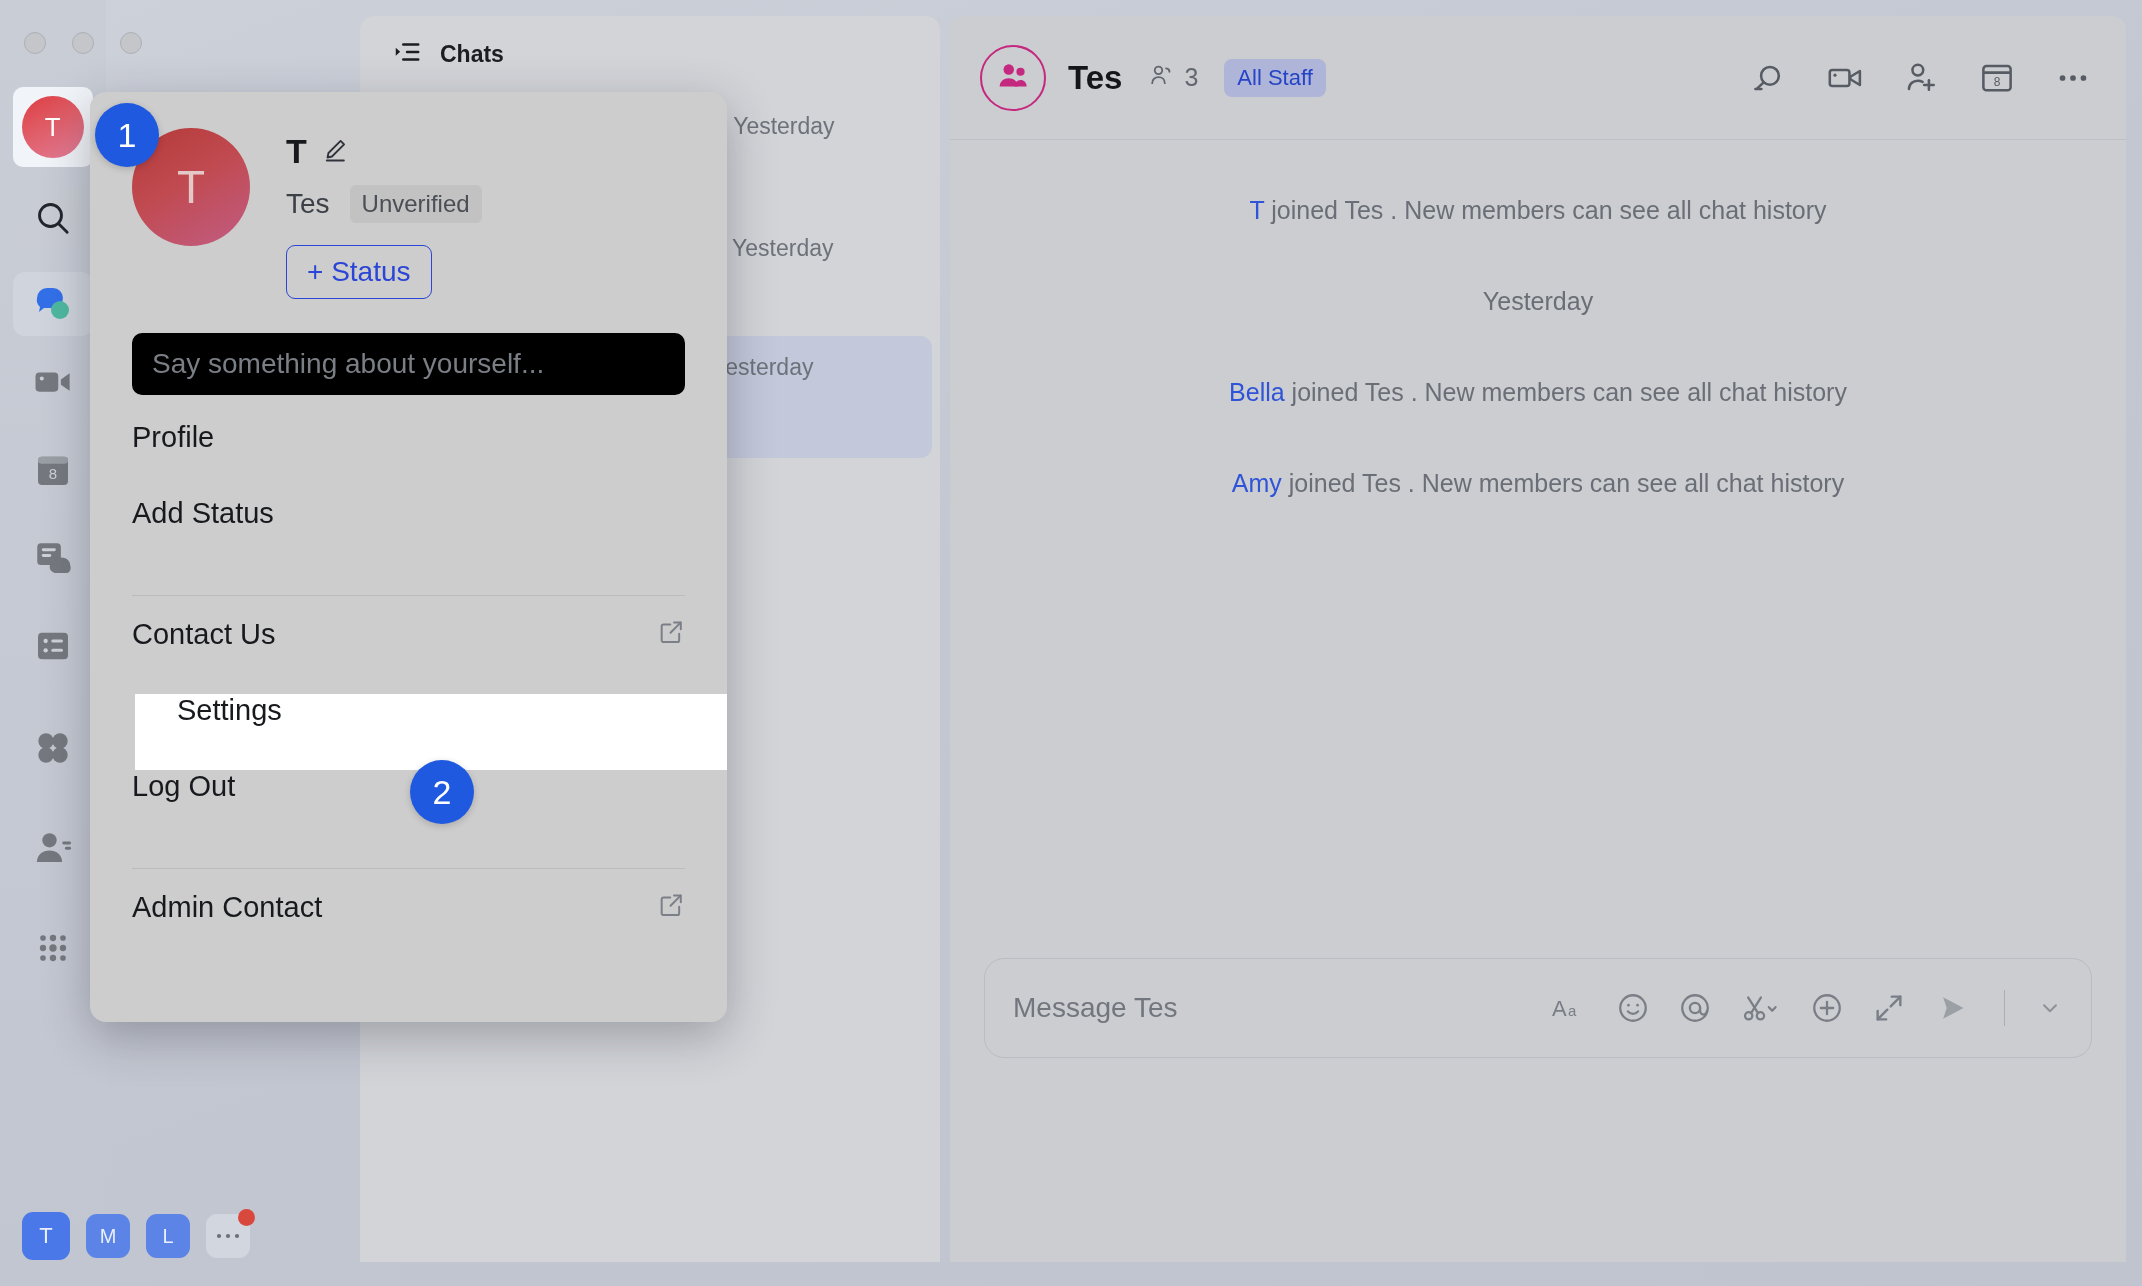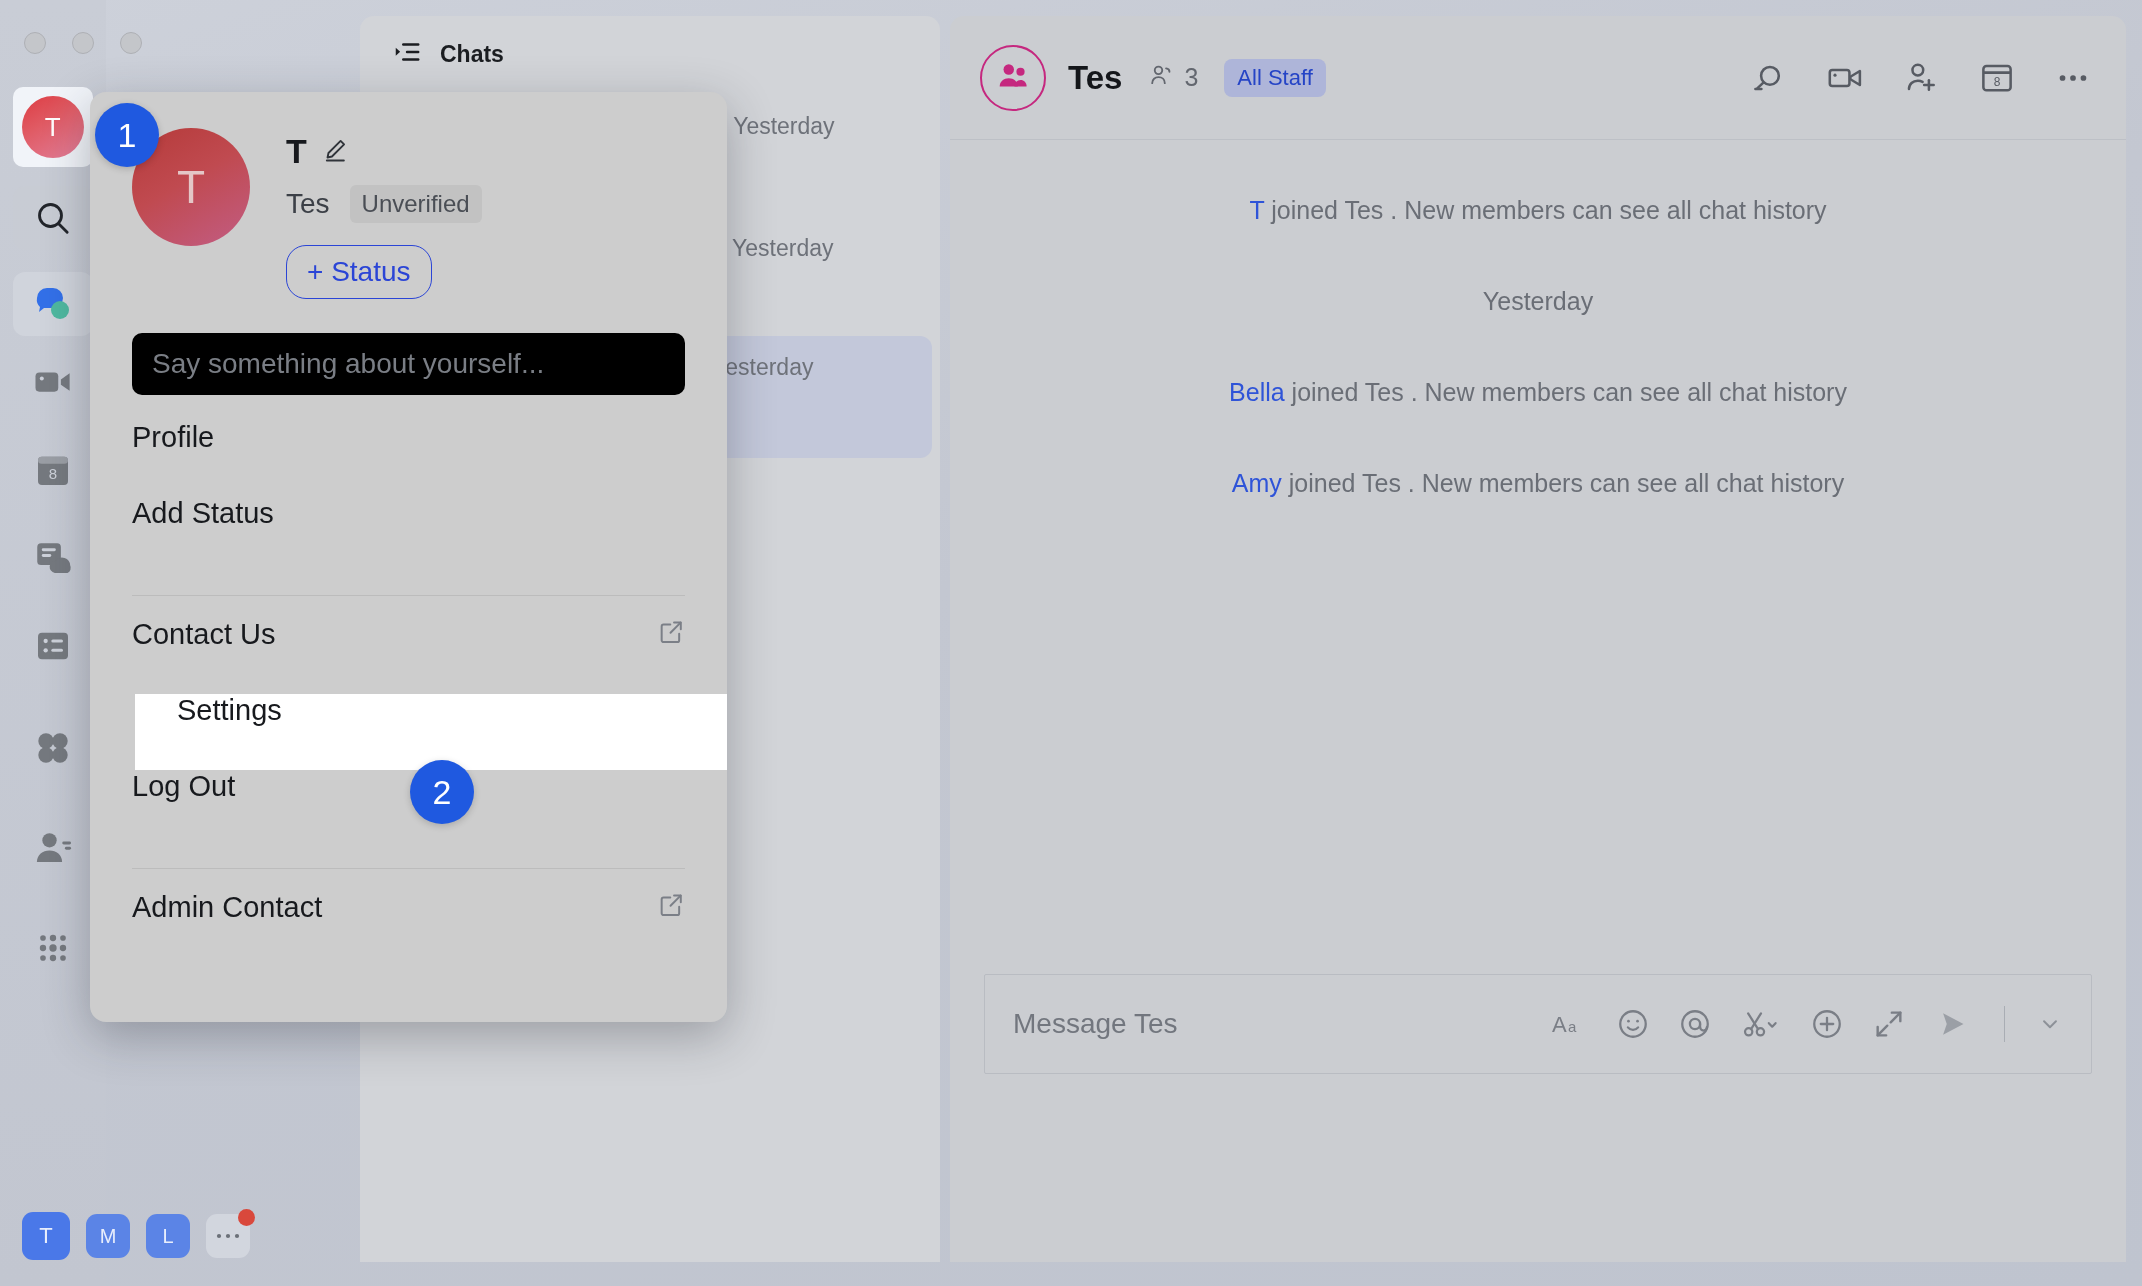--- a/index.html
+++ b/index.html
@@ -144,22 +144,22 @@
 
   .conv-body { position: relative; height: 980px; padding-top: 56px; }
   .sys-msg {
     text-align: center; font-size: 25px; color: #6a6e76; margin-bottom: 62px;
   }
   .sys-msg .who { color: #2f54d8; }
   .date-sep { text-align: center; font-size: 25px; color: #6a6e76; margin-bottom: 62px; }
 
   
   .composer {
-    position: absolute; left: 34px; right: 34px; bottom: 46px;
-    height: 100px; border: 1px solid #b9bcc2; border-radius: 2px;
+    position: absolute; left: 34px; right: 34px; bottom: 62px;
+    height: 100px; border: 1px solid #b9bcc2; border-radius: 20px;
     display: flex; align-items: center; padding: 0 28px;
   }
   .composer-ph { font-size: 28px; color: #72767e; }
   .composer-tools { margin-left: auto; display: flex; align-items: center; gap: 28px; color: #7a7e86; }
   .composer-tools .tool { display: flex; align-items: center; }
   .send-div { width: 1px; height: 36px; background: #a9adb4; margin: 0 4px; }
 
   
   .menu {
     position: absolute; left: 90px; top: 92px;
@@ -179,21 +179,21 @@
   .ident-row1 { display: flex; align-items: center; gap: 14px; }
   .ident-name { font-size: 34px; font-weight: 700; color: #17191d; }
   .ident-row2 { display: flex; align-items: center; gap: 20px; margin-top: 14px; }
   .ident-sub { font-size: 28px; color: #3c4047; }
   .badge-unv {
     background: #c2c2c2; color: #4a4e55; font-size: 24px;
     padding: 5px 12px; border-radius: 6px;
   }
   .status-btn {
     margin-top: 22px; display: inline-flex; align-items: center; gap: 8px;
-    border: 1.5px solid #2b45d6; color: #2b45d6; border-radius: 20px;
+    border: 1.5px solid #2b45d6; color: #2b45d6; border-radius: 9px;
     font-size: 28px; padding: 10px 20px; background: transparent;
     font-family: "Liberation Sans", sans-serif;
   }
   .about-box {
     margin: 34px 42px 0 42px; height: 62px; border-radius: 10px;
     background: #000000; display: flex; align-items: center; padding: 0 20px;
   }
   .about-ph { font-size: 28px; color: #7a7e85; }
 
   .menu-list { margin-top: 26px; }

